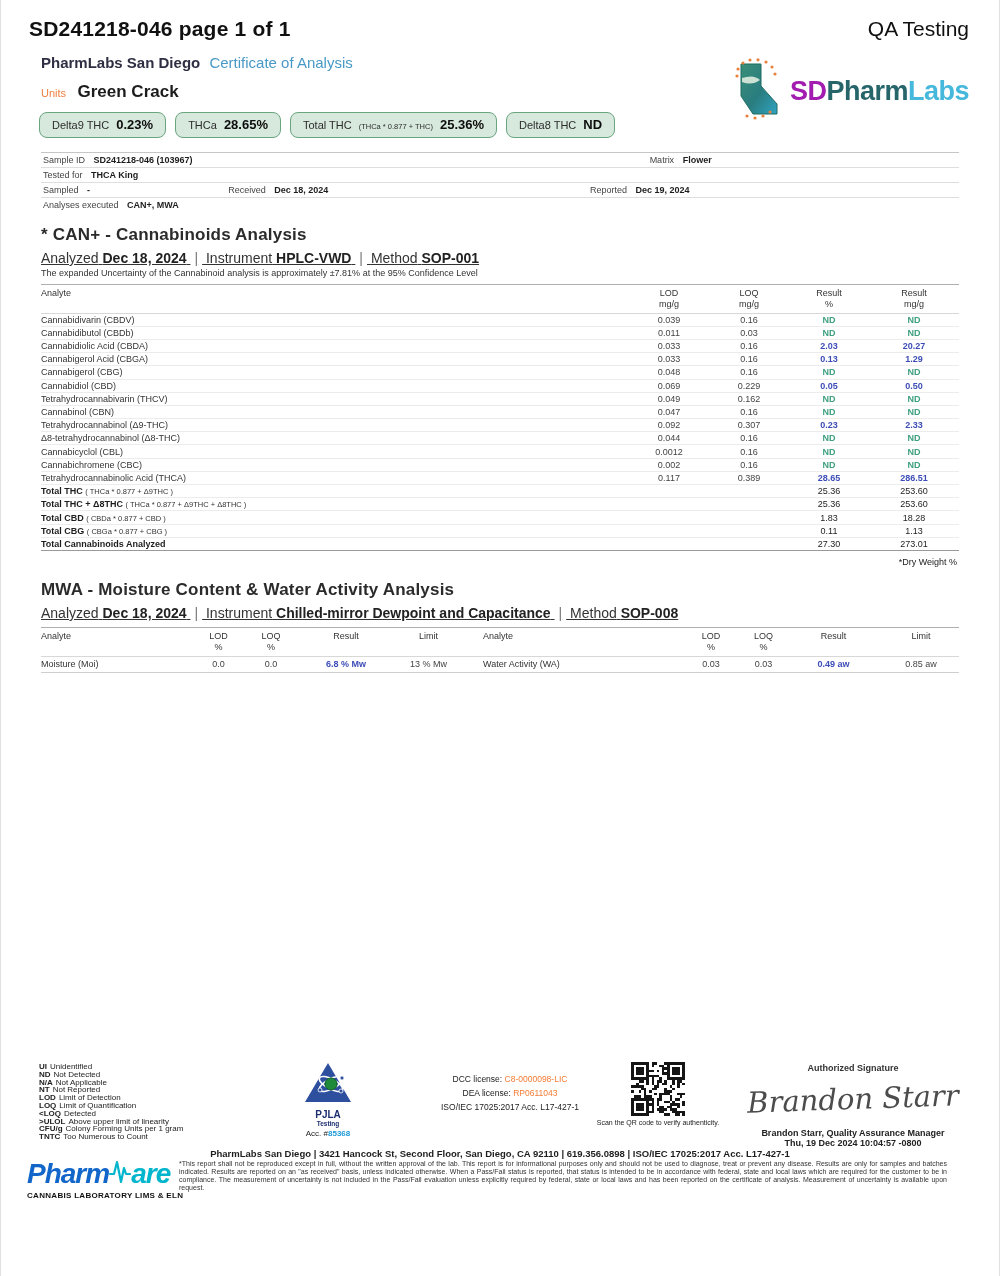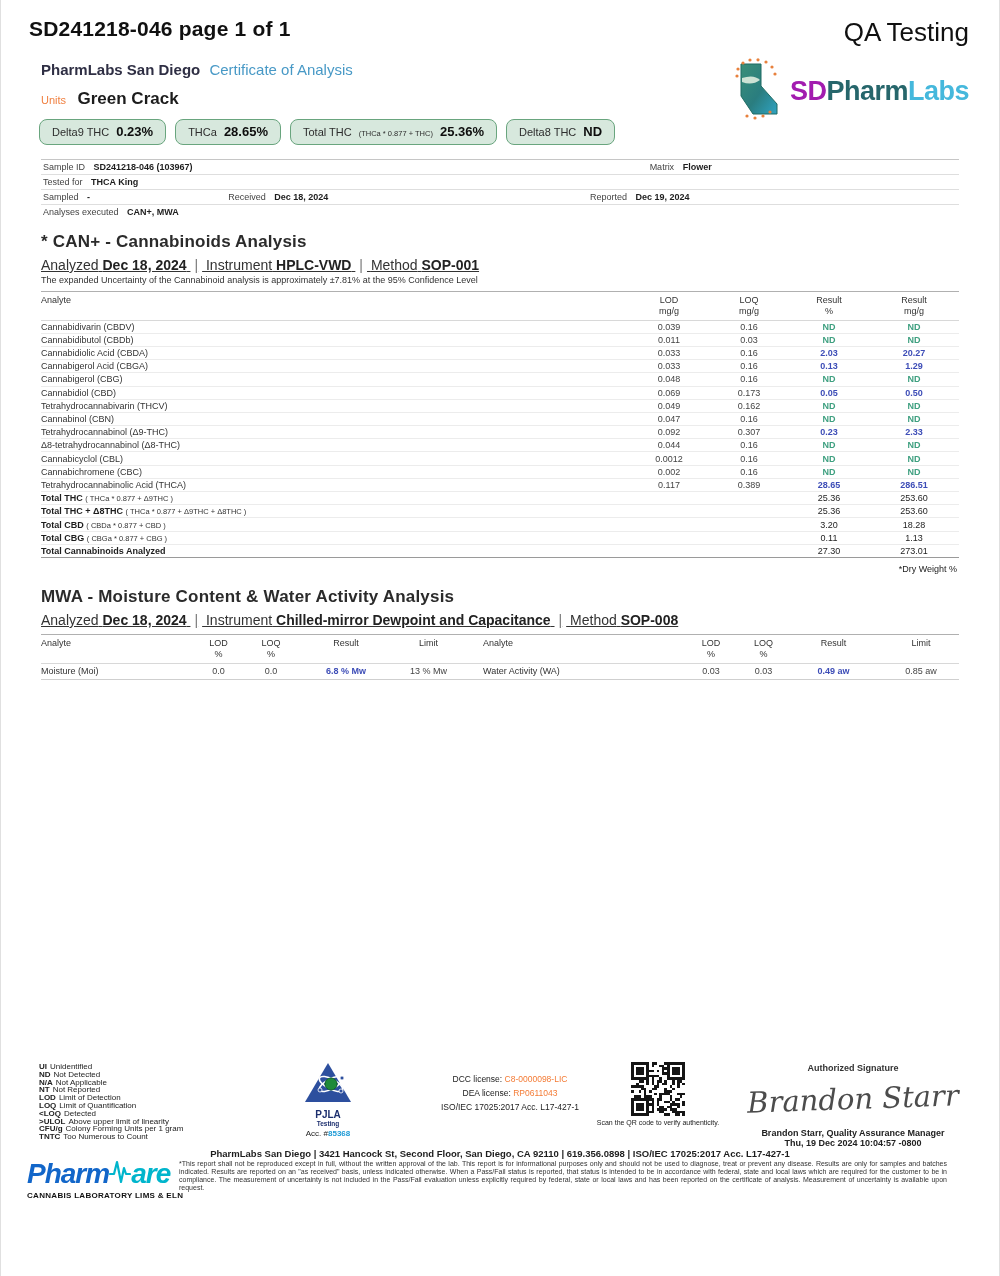--- a/index.html
+++ b/index.html
@@ -3,21 +3,21 @@
 <meta charset="utf-8">
 <style>
   html,body{margin:0;padding:0;background:#ececec;}
   .page{position:relative;width:1000px;height:1276px;margin:0 auto;background:#fff;
         border-left:1px solid #e0e0e0;border-right:1px solid #e0e0e0;box-sizing:border-box;
         font-family:"Liberation Sans",sans-serif;color:#222;overflow:hidden;}
 
   
   .doc-header{display:flex;justify-content:space-between;align-items:flex-start;padding:17px 30px 0 28px;}
   .doc-id{font-size:21px;font-weight:700;color:#101010;letter-spacing:0.2px;}
-  .qa{font-size:26px;font-weight:400;color:#101010;}
+  .qa{font-size:21px;font-weight:400;color:#101010;}
   .lab-row{margin:13px 0 0 40px;font-size:15px;}
   .lab-name{font-weight:700;color:#2f2f44;}
   .coa{color:#4899c6;margin-left:5px;}
   .sample-row{margin:11px 0 0 40px;}
   .sample-label{color:#f08142;font-size:11px;margin-right:7px;}
   .sample-name{font-size:17px;font-weight:700;color:#1c1c1c;}
 
   .brand-logo{position:absolute;top:58px;right:30px;display:flex;align-items:center;gap:3px;}
   .brand-text{font-size:27px;font-weight:700;letter-spacing:-0.5px;}
   .bt-sd{color:#a21caf;}
@@ -269,21 +269,21 @@
     <div class="crow grid5">
       <div class="c-an">Cannabigerol (CBG)</div>
       <div class="c-num">0.048</div>
       <div class="c-num">0.16</div>
       <div class="c-num res nd">ND</div>
       <div class="c-num res nd">ND</div>
     </div>
     <div class="crow grid5">
       <div class="c-an">Cannabidiol (CBD)</div>
       <div class="c-num">0.069</div>
-      <div class="c-num">0.173</div>
+      <div class="c-num">0.229</div>
       <div class="c-num res det">0.05</div>
       <div class="c-num res det">0.50</div>
     </div>
     <div class="crow grid5">
       <div class="c-an">Tetrahydrocannabivarin (THCV)</div>
       <div class="c-num">0.049</div>
       <div class="c-num">0.162</div>
       <div class="c-num res nd">ND</div>
       <div class="c-num res nd">ND</div>
     </div>
@@ -341,21 +341,21 @@
       <div class="t-an"><span>Total THC + Δ8THC</span> <span class="t-formula">( THCa * 0.877 + Δ9THC + Δ8THC )</span></div>
       <div class="c-num"></div>
       <div class="c-num"></div>
       <div class="c-num">25.36</div>
       <div class="c-num">253.60</div>
     </div>
     <div class="trow grid5">
       <div class="t-an"><span>Total CBD</span> <span class="t-formula">( CBDa * 0.877 + CBD )</span></div>
       <div class="c-num"></div>
       <div class="c-num"></div>
-      <div class="c-num">3.20</div>
+      <div class="c-num">1.83</div>
       <div class="c-num">18.28</div>
     </div>
     <div class="trow grid5">
       <div class="t-an"><span>Total CBG</span> <span class="t-formula">( CBGa * 0.877 + CBG )</span></div>
       <div class="c-num"></div>
       <div class="c-num"></div>
       <div class="c-num">0.11</div>
       <div class="c-num">1.13</div>
     </div>
     <div class="trow grid5 last">

